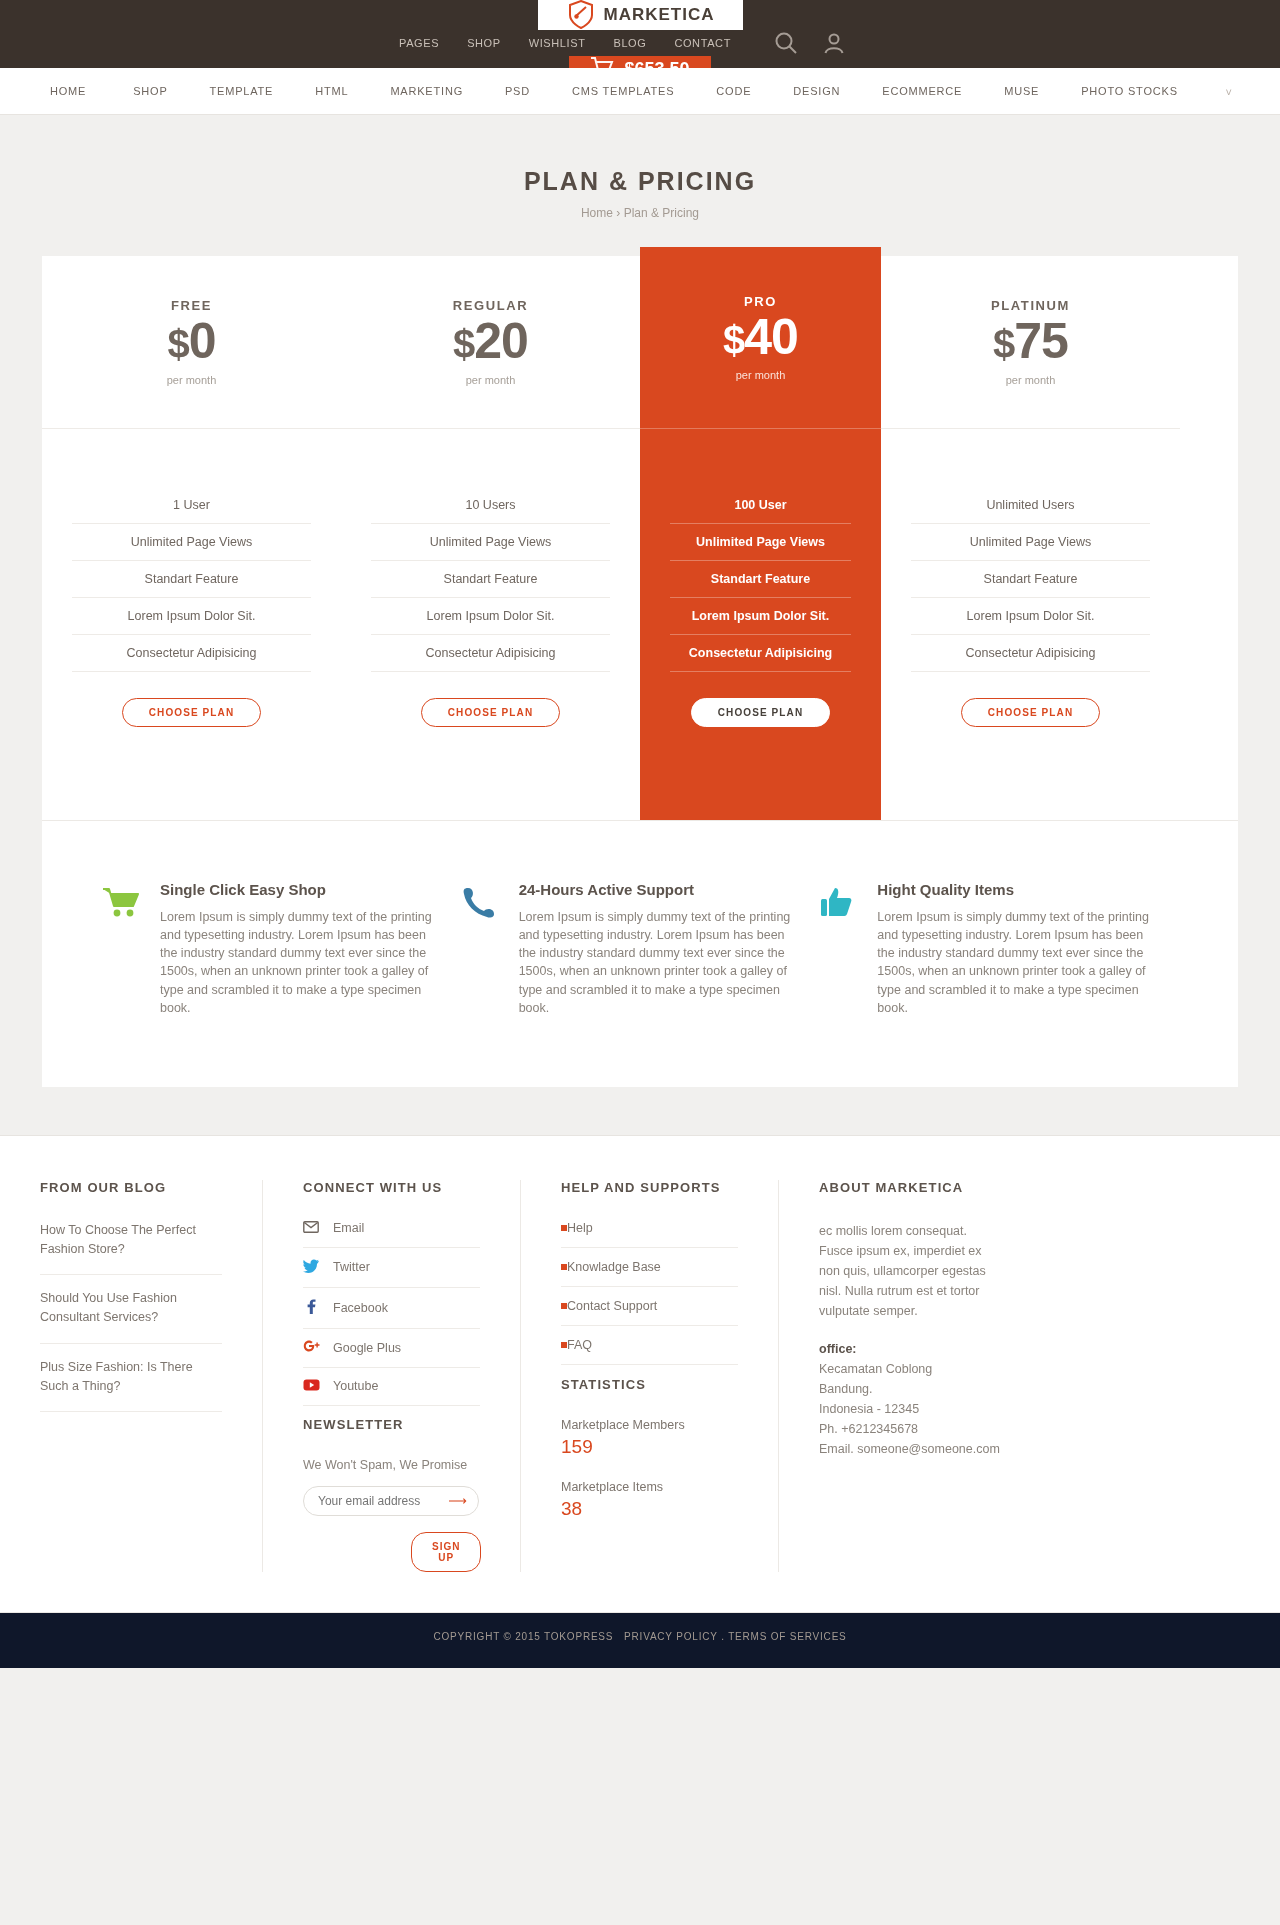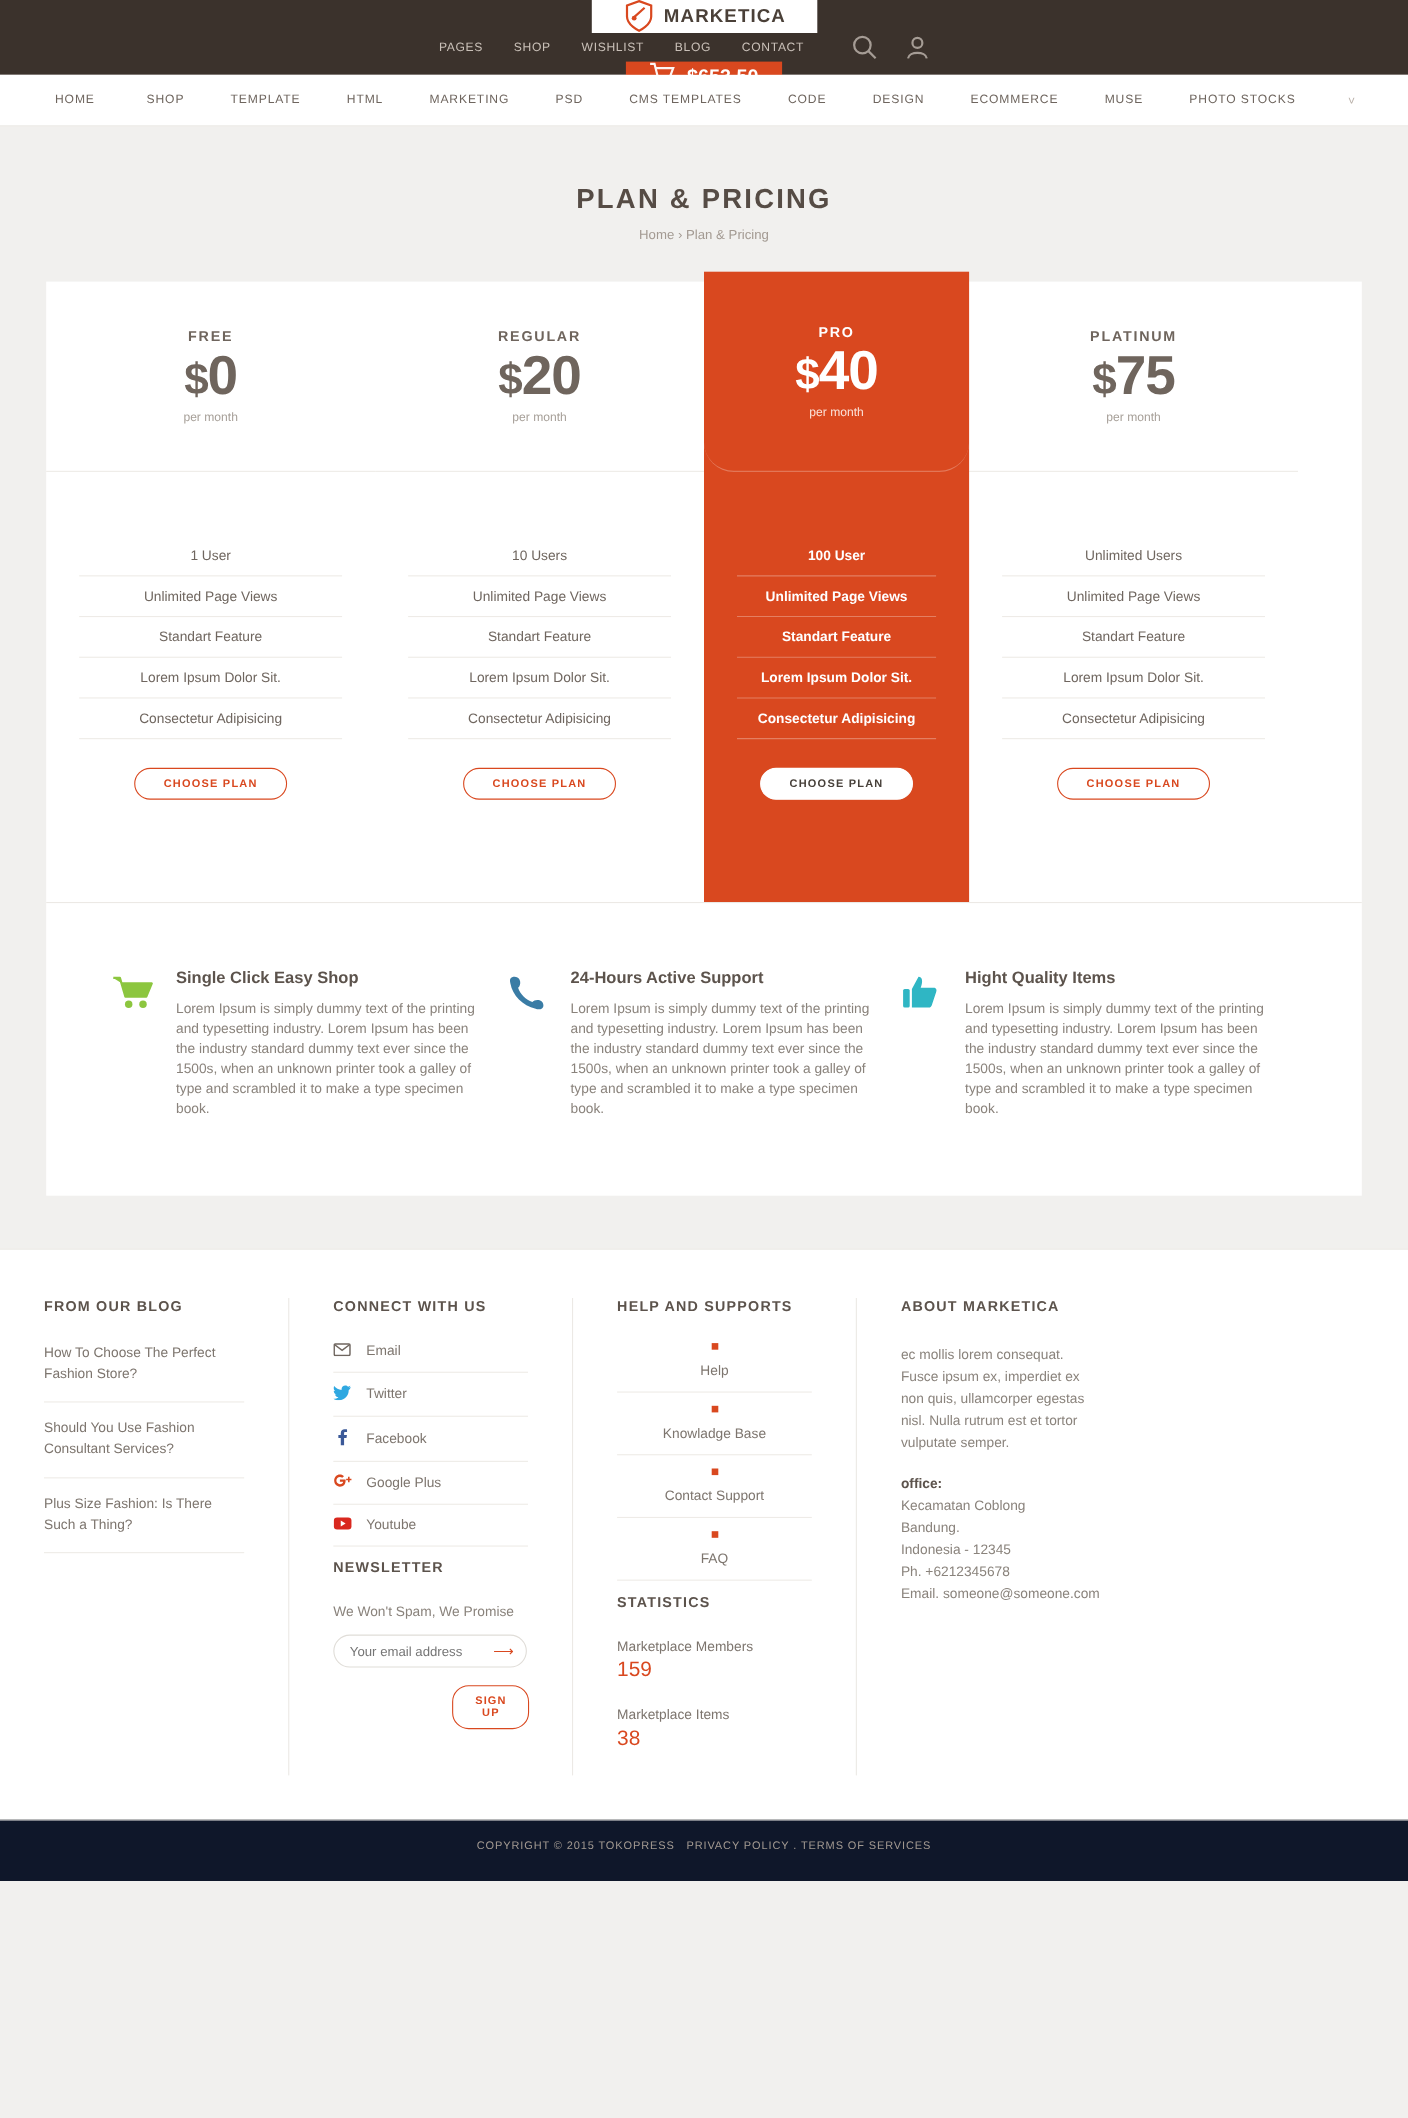--- a/index.html
+++ b/index.html
@@ -107,21 +107,21 @@
   .col .cta { text-align:center; padding:26px 0 0; }
   .btn-plan {
     display:inline-block; border:1px solid #d9481f; color:#d9481f;
     background:#fff; border-radius:18px; font-size:10px; letter-spacing:1.1px;
     padding:8px 26px; cursor:pointer; font-weight:bold;
   }
   .col.featured {
     background:#d9481f; color:#fff; margin-top:-9px; padding-bottom:9px;
     z-index:2; width:241px;
   }
-  .col.featured .head { border-bottom:1px solid rgba(255,255,255,.28); height:182px;border-radius:27px; }
+  .col.featured .head { border-bottom:1px solid rgba(255,255,255,.28); height:182px; }
   .col.featured .plan-name,
   .col.featured .price { color:#fff; }
   .col.featured .per { color:#fbe2d9; }
   .col.featured .feats li { color:#fff; border-bottom:1px solid rgba(255,255,255,.3); font-weight:bold; }
   .col.featured .btn-plan { background:#fff; border-color:#fff; color:#47403a; }
   .pricing-spacer { height:84px; }
 
   
   .features {
     display:flex; border-top:1px solid #ece9e5;
@@ -154,21 +154,21 @@
   }
   .social { list-style:none; margin:0; padding:0; }
   .social li {
     display:flex; align-items:center; gap:14px; font-size:12.5px; color:#7d756e;
     padding:0 0 11px; margin-bottom:11px; border-bottom:1px solid #eeebe7;
   }
   .social li .sic { width:16px; text-align:center; }
   .help-list { list-style:none; margin:0; padding:0; }
   .help-list li {
     font-size:12.5px; color:#7d756e; padding:0 0 12px; margin-bottom:12px;
-    border-bottom:1px solid #eeebe7; display:flex; align-items:center; gap:12px;flex-direction:column;
+    border-bottom:1px solid #eeebe7; display:flex; align-items:center; 
   }
   .sq { width:6px; height:6px; background:#d9481f; display:inline-block; }
   .newsletter-title { margin-top:40px; }
   .nl-note { font-size:12.5px; color:#8a837c; margin:0 0 14px; }
   .nl-input {
     width:176px; height:30px; border:1px solid #e0ddd8; border-radius:15px;
     padding:0 28px 0 14px; font-size:12px; color:#a7a099; outline:none;
     font-family:"Liberation Sans", sans-serif; background:#fff;
   }
   .nl-wrap { position:relative; display:inline-block; }

